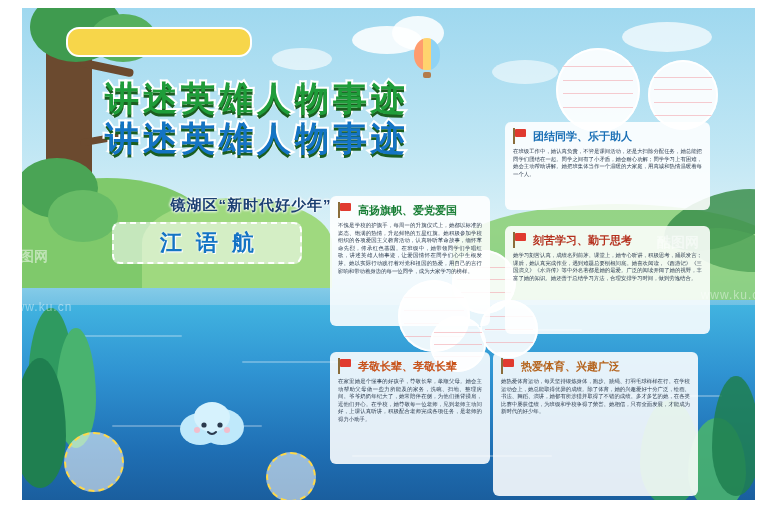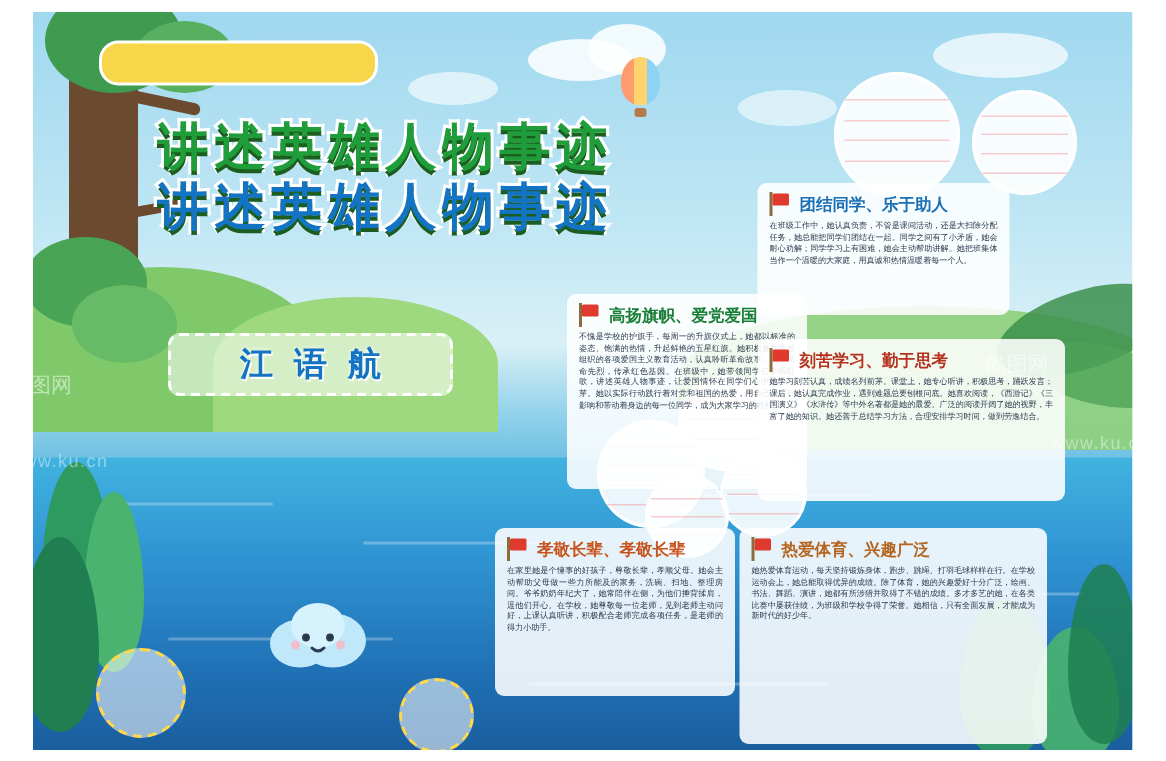--- a/index.html
+++ b/index.html
@@ -88,22 +88,22 @@
   .flag .cloth{position:absolute;left:2px;top:1px;width:11px;height:8px;background:#e03a2f;border-radius:1px;}
   .card-title{font-size:11px;font-weight:bold;color:#1a4f8a;white-space:nowrap;}
   .card-title.t1{color:#1a7f37;}
   .card-title.t2{color:#c8541d;}
   .card-title.t3{color:#b5321f;text-align:right;}
   .card-title.t4{color:#1a6fb5;}
   .card-title.t5{color:#b5651f;}
   .card-body{font-size:5.4px;line-height:7.6px;color:#2b3a4d;text-align:justify;
     column-gap:6px;}
 
-  .card-1{left:330px;top:196px;width:160px;height:130px;margin-left:48px;}
-  .card-2{left:505px;top:122px;width:168px;height:88px;}
+  .card-1{left:330px;top:196px;width:160px;height:130px;}
+  .card-2{left:505px;top:122px;width:205px;height:88px;}
   .card-3{left:505px;top:226px;width:205px;height:108px;}
   .card-4{left:330px;top:352px;width:160px;height:112px;}
   .card-5{left:493px;top:352px;width:205px;height:144px;}
 
   
   .circle{position:absolute;z-index:23;border-radius:50%;background:rgba(255,255,255,.9);
     box-shadow:inset 0 0 0 2px rgba(255,255,255,.9);overflow:hidden;}
   .circle .ln{position:absolute;left:8%;width:84%;height:1px;background:#f2a0a8;opacity:.55;}
   .c1{left:556px;top:48px;width:84px;height:84px;}
   .c2{left:648px;top:60px;width:70px;height:70px;}
@@ -113,21 +113,21 @@
   .circ-d{left:430px;top:316px;width:56px;height:56px;}
 
   .dash-circle{position:absolute;z-index:23;border-radius:50%;
     border:2px dashed #ffd94a;background:rgba(255,255,255,.55);}
   .dc1{left:64px;top:432px;width:56px;height:56px;}
   .dc2{left:266px;top:452px;width:46px;height:46px;}
 
   
   .wm{position:absolute;z-index:60;color:rgba(255,255,255,.42);font-size:12px;
     letter-spacing:1px;pointer-events:none;font-family:"Liberation Sans",sans-serif;}
-  .wm-logo{position:absolute;z-index:60;color:rgba(255,255,255,.5);font-size:14px;font-weight:normal;}
+  .wm-logo{position:absolute;z-index:60;color:rgba(255,255,255,.5);font-size:14px;font-weight:bold;}
 </style>
 </head>
 <body>
 
 <div id="page">
 
   <div class="bg-sky">
 
     <div class="cloud" style="left:330px;top:18px;width:70px;height:28px;"></div>
     <div class="cloud" style="left:370px;top:8px;width:52px;height:34px;"></div>
@@ -176,20 +176,21 @@
 
   <div class="title-wrap">
     <div class="title-line">
       <span class="t-green">讲述英雄人物事迹</span>
     </div>
     <div class="title-line">
       <span class="t-blue">讲述英雄人物事迹</span>
     </div>
   </div>
 
+  <div class="subtitle">镜湖区“新时代好少年”</div>
 
   <div class="name-box">
     <span class="name-ch">江</span>
     <span class="name-ch">语</span>
     <span class="name-ch">航</span>
   </div>
 
 
   <div class="dash-circle dc1"></div>
   <div class="dash-circle dc2"></div>

